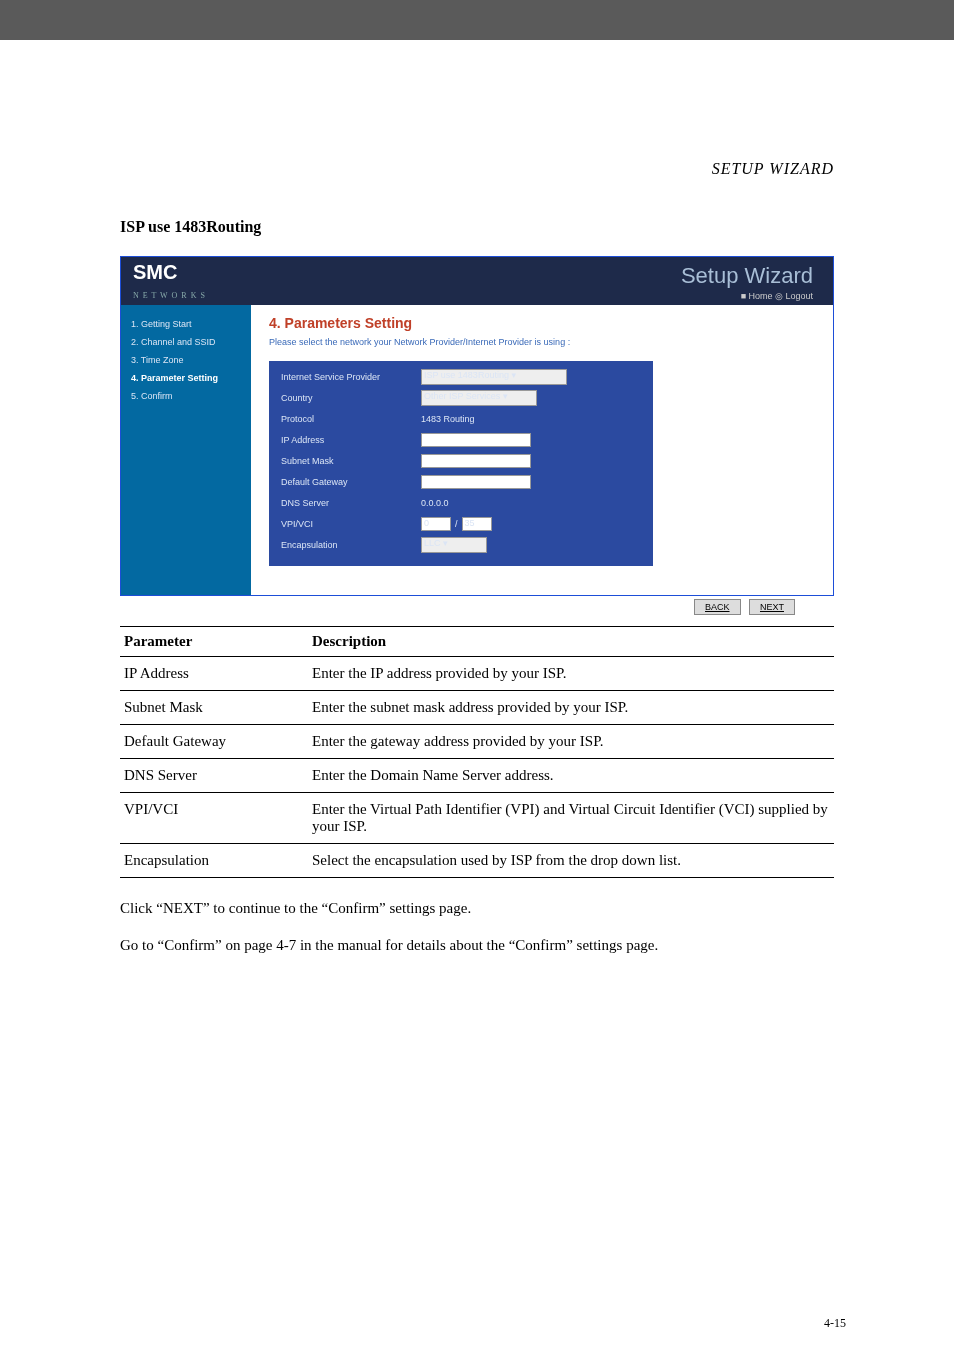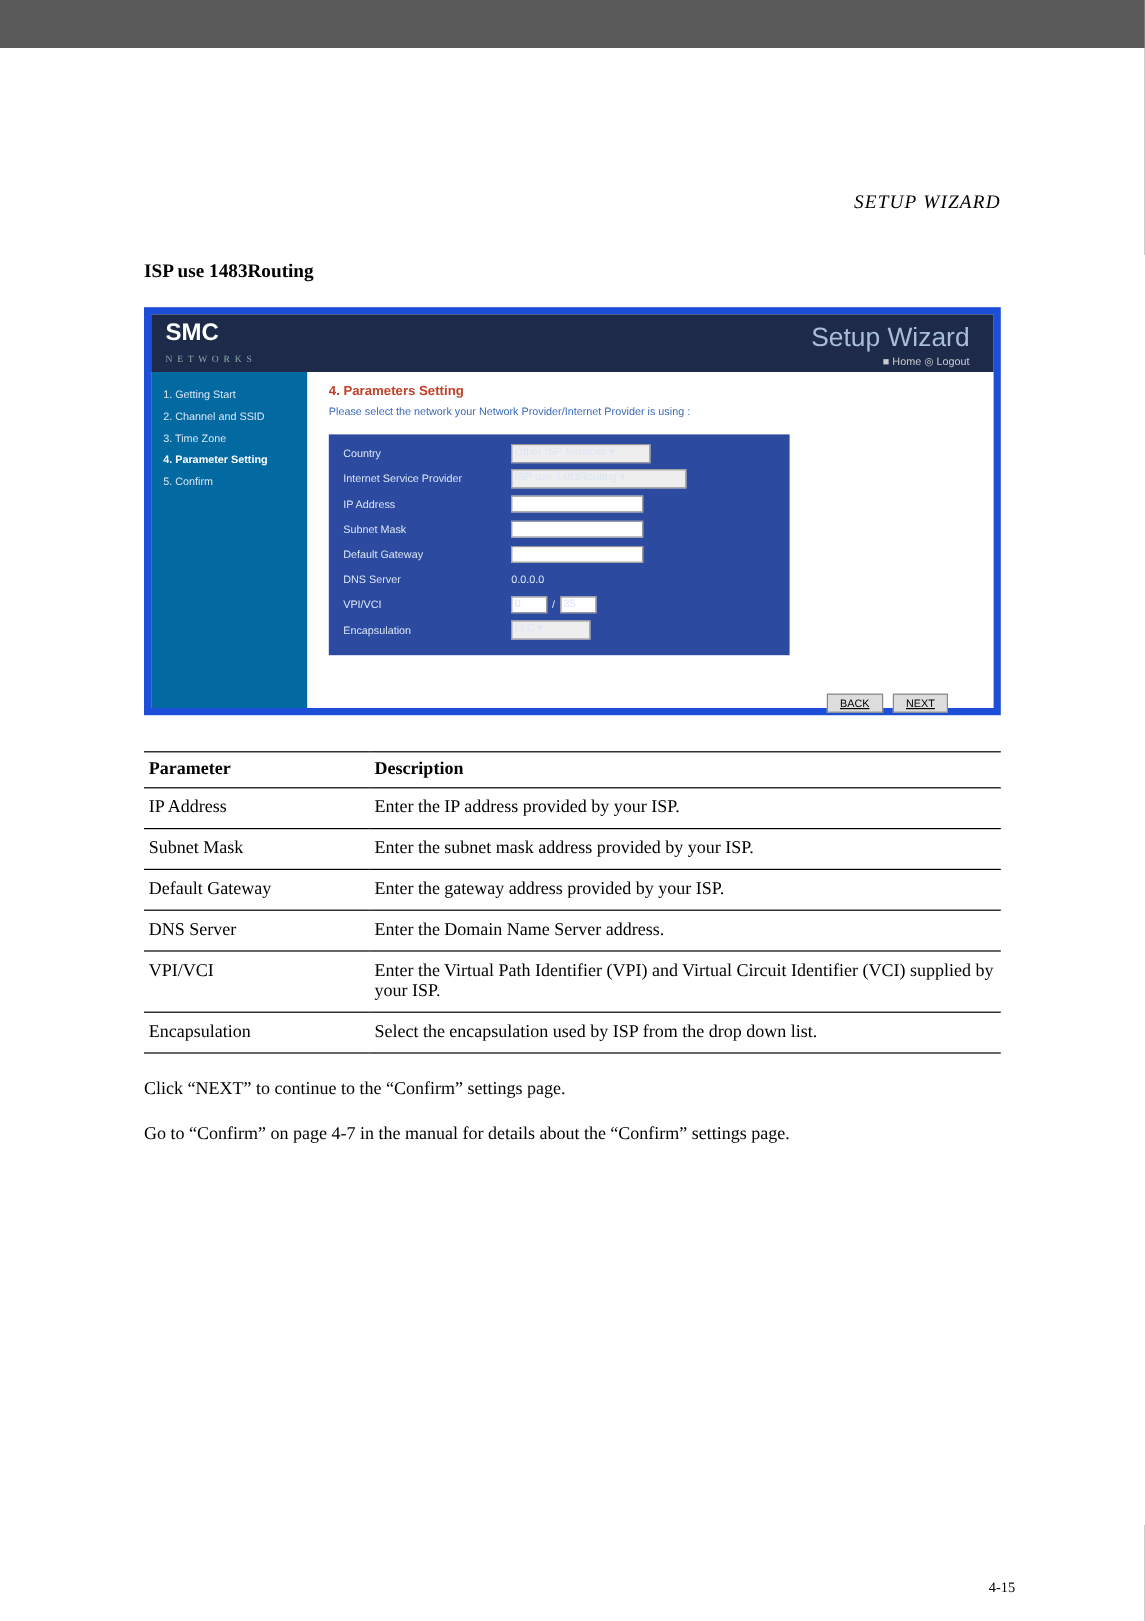--- a/index.html
+++ b/index.html
@@ -26,21 +26,21 @@
     margin-bottom: 40px;
   }
   .section-title {
     font-weight: bold;
     font-size: 16px;
     margin-bottom: 20px;
   }
   .screenshot {
     width: 100%;
     height: 340px;
-    border: 6px solid #1d4ed8;
+    border: 1px solid #1d4ed8;
     box-sizing: border-box;
     position: relative;
     background: #fff;
     margin-bottom: 30px;
   }
   .sc-header {
     height: 48px;
     background: #1e2a4a;
     display: flex;
     align-items: center;
@@ -86,21 +86,21 @@
     padding: 4px 10px;
   }
   .sc-sidebar-item.active { color: #fff; font-weight: bold; }
   .sc-main {
     flex: 1;
     padding: 10px 18px;
     font-family: Arial, sans-serif;
   }
   .sc-main-title {
     color: #c04028;
-    font-size: 11px;
+    font-size: 14px;
     font-weight: bold;
     margin-bottom: 6px;
   }
   .sc-main-desc {
     color: #3a6ab8;
     font-size: 9px;
     margin-bottom: 14px;
   }
   .sc-form {
     background: #2b4aa0;
@@ -182,26 +182,30 @@
         <div class="sc-sidebar-item">2. Channel and SSID</div>
         <div class="sc-sidebar-item">3. Time Zone</div>
         <div class="sc-sidebar-item active">4. Parameter Setting</div>
         <div class="sc-sidebar-item">5. Confirm</div>
       </div>
       <div class="sc-main">
         <div class="sc-main-title">4. Parameters Setting</div>
         <div class="sc-main-desc">Please select the network your Network Provider/Internet Provider is using :</div>
         <div class="sc-form">
           <div class="sc-row">
+            <span class="sc-label">Internet Service Provider</span>
+            <span class="sc-select" style="width:140px"><span>ISP use 1483Routing</span> ▾</span>
+          </div>
+          <div class="sc-row">
             <span class="sc-label">Country</span>
             <span class="sc-select" style="width:110px"><span>Other ISP Services</span> ▾</span>
           </div>
           <div class="sc-row">
-            <span class="sc-label">Internet Service Provider</span>
-            <span class="sc-select" style="width:140px"><span>ISP use 1483Routing</span> ▾</span>
+            <span class="sc-label">Protocol</span>
+            <span class="sc-value">1483 Routing</span>
           </div>
           <div class="sc-row">
             <span class="sc-label">IP Address</span>
             <span class="sc-input"></span>
           </div>
           <div class="sc-row">
             <span class="sc-label">Subnet Mask</span>
             <span class="sc-input"></span>
           </div>
           <div class="sc-row">

